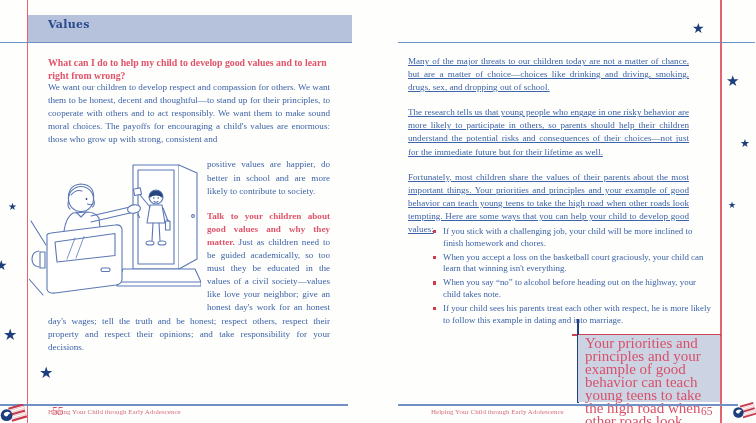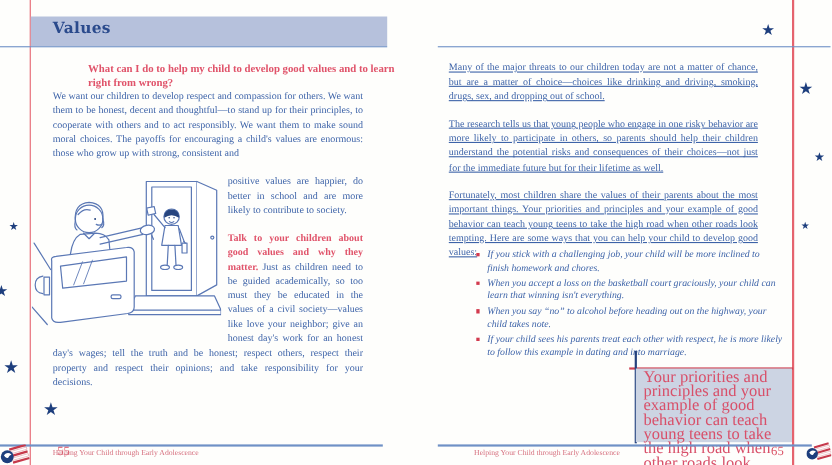--- a/index.html
+++ b/index.html
@@ -3,33 +3,33 @@
 <meta charset="utf-8">
 <style>
   html,body{margin:0;padding:0;background:#ffffff;}
   #canvas{position:relative;width:756px;height:423px;background:#fefefc;overflow:hidden;
           font-family:"Liberation Serif",serif;-webkit-font-smoothing:antialiased;}
   .abs{position:absolute;}
   .vline{position:absolute;top:0;width:1.5px;height:423px;background:#e5636e;}
   .hline{position:absolute;height:1.8px;background:#6f91c6;}
   .banner{position:absolute;left:28px;top:15px;width:324px;height:27px;background:#b6c1dc;}
   .banner-title{position:absolute;left:20px;top:3px;font-family:"DejaVu Serif",serif;
-                font-size:14px;font-weight:600;color:#2a4a8c;letter-spacing:.3px;}
+                font-size:11px;font-weight:600;color:#2a4a8c;letter-spacing:.3px;}
   .heading{position:absolute;left:48px;top:57px;width:284px;color:#e0536a;
-           font-size:9.8px;line-height:12.6px;font-weight:700;margin-left:32px;}
+           font-size:9.8px;line-height:12.6px;font-weight:700;}
   .body-col{color:#3d63a8;font-size:9.1px;line-height:13.1px;}
   .body-col p{margin:0 0 12px 0;text-align:justify;}
   #left-body{position:absolute;left:48px;top:81px;width:282px;}
   #left-body .illus{float:left;width:172px;height:142px;margin:3px 6px 2px -19px;}
   .red-lead{color:#e0536a;font-weight:700;}
   #left-para3{clear:both;margin-top:8px;}
   #right-body{position:absolute;left:408px;top:55px;width:281px;text-decoration:underline;}
   #right-bullets{position:absolute;left:431px;top:226px;width:281px;margin:0;padding:0;
                  list-style:none;color:#3d63a8;font-size:8.9px;line-height:11.6px;}
-  #right-bullets li{position:relative;padding-left:12px;margin:0 0 2.5px 0;font-style:italic;}
+  #right-bullets li{position:relative;padding-left:12px;margin:0 0 2.5px 0;}
   #right-bullets li::before{content:"";position:absolute;left:2px;top:4px;width:3.2px;height:3.2px;
                  background:#d23a4e;}
   .star{position:absolute;color:#1d3e7d;line-height:1;}
   .quote-box{position:absolute;left:578px;top:335px;width:142px;height:67px;background:#ccd4e3;}
   .quote-top{position:absolute;left:572px;top:334px;width:149px;height:1.6px;background:#cf4455;}
   .quote-left{position:absolute;left:577px;top:319px;width:1.6px;height:84px;background:#24417d;}
   .quote-text{position:absolute;left:7px;right:4px;top:2px;color:#d8506a;font-size:15px;
               line-height:13px;font-weight:400;}
   .footer-text{position:absolute;top:408px;font-size:7px;color:#d6707f;}
   .pagenum{position:absolute;top:405px;font-size:11.5px;color:#d94f63;}

